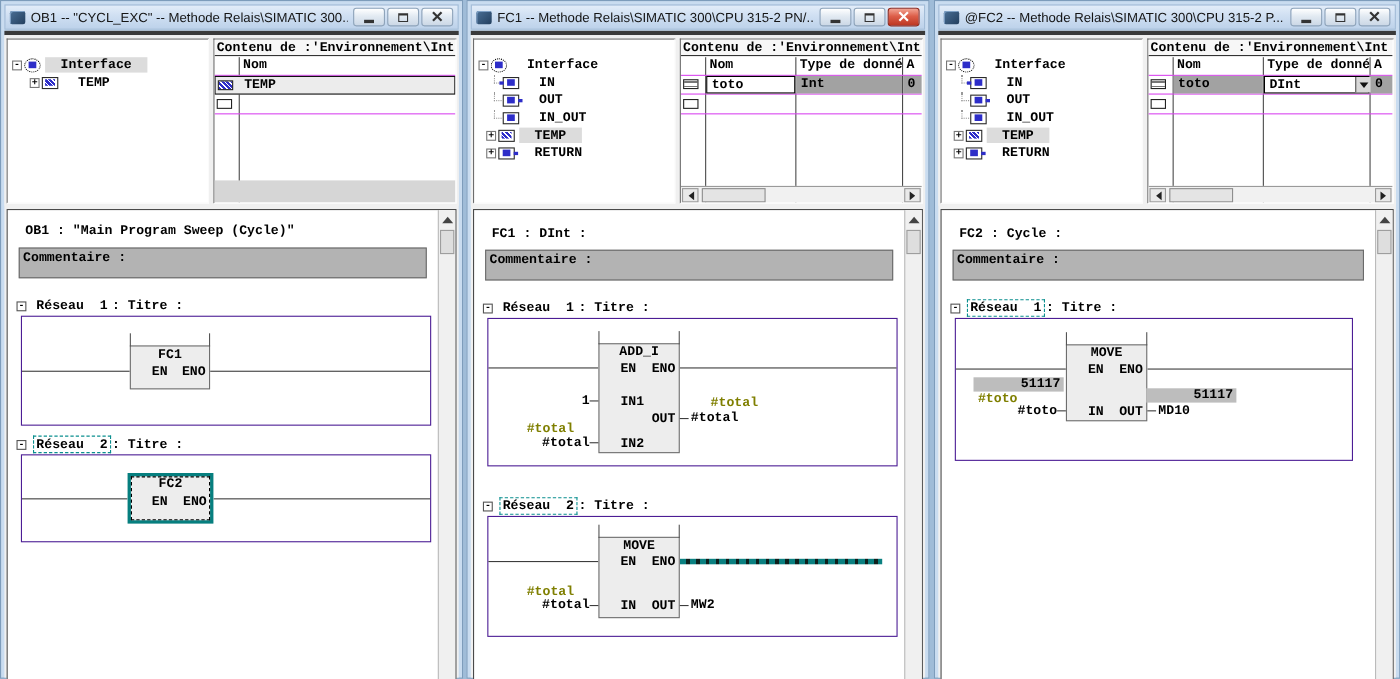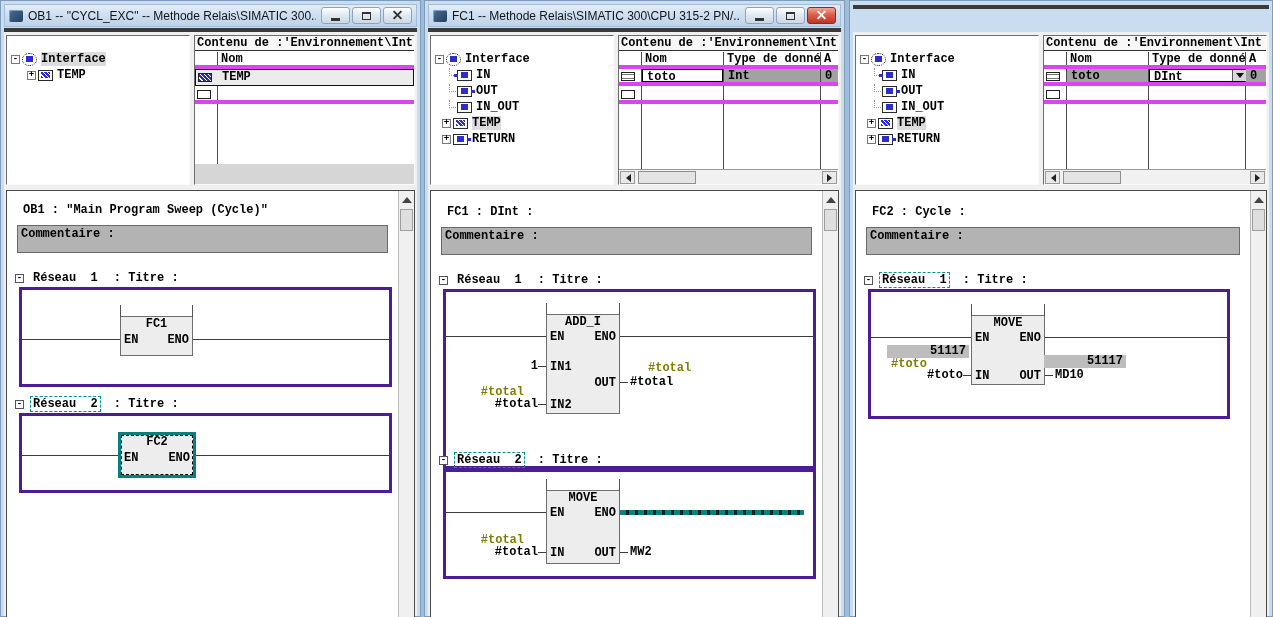--- a/index.html
+++ b/index.html
@@ -42,30 +42,30 @@
           margin:-6px 1px 0 0; flex:0 0 auto; }
   .tic { width:15px; height:11px; position:relative; margin-right:4px; flex:0 0 auto;
          border:1px solid #2a2a2a; background:#fff; }
   .tic::after { content:""; position:absolute; left:3px; top:1px; width:7px; height:6px; background:#2d2dc8; }
   .ic-interface { border:1px dotted #000; border-radius:50%; width:15px; height:13px; background:#fff; }
   .ic-interface::after { left:3px; top:2px; }
   .ic-in::before  { content:""; position:absolute; left:-4px; top:3px; width:4px; height:3px; background:#2d2dc8; }
   .ic-out::before { content:""; position:absolute; right:-4px; top:3px; width:4px; height:3px; background:#2d2dc8; }
   .ic-inout::before { content:""; position:absolute; left:-4px; top:3px; width:22px; height:3px; background:#2d2dc8; z-index:-1; }
   .ic-temp::after { background:repeating-linear-gradient(45deg,#2d2dc8 0 2px,#fff 2px 3px); width:9px; left:2px; }
-  .tlbl { padding:0 0; white-space:nowrap; }
+  .tlbl { padding:0 14px; white-space:nowrap; }
   .tlbl.hl { background:#dcdcdc; }
   .vpanel { position:absolute; left:190px; top:3px; right:2px; bottom:2px; background:#fff;
             border:1px solid; border-color:#6d6d6d #fbfbfb #fbfbfb #6d6d6d; overflow:hidden; }
   .phdr { height:15px; line-height:15px; background:#f7f7f7; border-bottom:1px solid #333;
           font:700 12px "Liberation Mono","DejaVu Sans Mono",monospace; white-space:nowrap; padding-left:2px; }
   .grid { position:absolute; left:0; right:0; top:16px; bottom:0; }
   .vline { position:absolute; top:0; bottom:0; width:1px; background:#4a4a4a; }
   .colhdr,.grow { position:absolute; left:0; right:0; height:17px; line-height:16px;
-          font:700 12px "Liberation Mono","DejaVu Sans Mono",monospace; border-bottom:4px solid #d946ef; }
+          font:700 12px "Liberation Mono","DejaVu Sans Mono",monospace; border-bottom:1px solid #d946ef; }
   .cell { position:absolute; top:0; bottom:0; padding:0 4px; white-space:nowrap; overflow:hidden; }
   .dicon { position:absolute; left:2px; top:3px; width:14px; height:9px; border:1px solid #222; background:#fff; }
   .dicon.lines { background:repeating-linear-gradient(#fff 0 1px,#777 1px 2px,#fff 2px 4px); }
   .sel-gray { background:#a2a2a2; }
   .editcell { border:1px solid #000; background:#fff; }
   .combo { border:1px solid #000; background:#fff; }
   .combo-btn { position:absolute; right:0; top:0; bottom:0; width:15px; background:#d8d8d8;
                border-left:1px solid #555; display:flex; align-items:center; justify-content:center; }
   .tri-d { width:0; height:0; border:4px solid transparent; border-top:5px solid #111; margin-top:4px; }
   .hscroll { position:absolute; left:0; right:0; bottom:0; height:15px; background:#f1f1f1; border-top:1px solid #9a9a9a; }
@@ -83,30 +83,30 @@
   .tri-u { width:0; height:0; border:5px solid transparent; border-bottom:6px solid #444; margin-bottom:3px; }
   .sthumb { position:absolute; top:18px; left:1px; right:1px; height:22px; background:#dedede; border:1px solid #9e9e9e; }
   .ctitle { position:absolute; white-space:nowrap; }
   .comment { position:absolute; height:28px; background:#b3b3b3; border:1px solid #6a6a6a;
              line-height:15px; padding:1px 0 0 3px; }
   .nethdr { position:absolute; display:flex; align-items:center; height:14px; }
   .nexp { width:9px; height:9px; border:1px solid #555; background:#fff; font:700 9px "Liberation Mono",monospace;
           line-height:7px; text-align:center; margin-right:6px; }
   .nname { border:1px solid transparent; padding:0 2px; white-space:pre; }
   .nname.sel { border:1px dashed #0a8f8f; }
-  .nsuffix { margin-left:13px; white-space:pre; }
-  .netbody { position:absolute; border:3px solid #4c1d95; background:#fff; }
+  .nsuffix { margin-left:1px; white-space:pre; }
+  .netbody { position:absolute; border:1px solid #4c1d95; background:#fff; }
   .wire { position:absolute; height:1px; background:#3d3d3d; }
   .selwire { position:absolute; height:5px;
              background:repeating-linear-gradient(90deg,#0a8080 0 6px,#10201d 6px 9px); }
   .blk { position:absolute; background:#ededed; border:1px solid #6e6e6e; }
   .blk::before,.blk::after { content:""; position:absolute; top:-12px; width:1px; height:12px; background:#555; }
   .blk::before { left:-1px; } .blk::after { right:-1px; }
   .btitle { position:absolute; top:1px; left:0; right:0; text-align:center; height:13px; line-height:13px; }
-  .bp { position:absolute; left:3px; right:3px; height:13px; line-height:13px; }
+  .bp { position:absolute; left:19px; right:3px; height:13px; line-height:13px; }
   .bp .pl { float:left; } .bp .pr { float:right; }
   .selblk { position:absolute; border:3px solid #067f7f; background:#ededed; }
   .selin { position:absolute; inset:0; border:1px dashed #000; }
   .opr { position:absolute; height:13px; line-height:13px; text-align:right; white-space:pre; }
   .opl { position:absolute; height:13px; line-height:13px; white-space:pre; }
   .sym { position:absolute; height:13px; line-height:13px; color:#7f7f00; white-space:pre; }
   .sym.r { text-align:right; }
   .mon { position:absolute; height:13px; line-height:13px; background:#bdbdbd; text-align:right;
          padding-right:3px; white-space:pre; }
 </style>
@@ -297,21 +297,21 @@
     </div>
     <div class="code">
       <div class="ctitle" style="left:16px; top:14px;">FC1 : DInt :</div>
       <div class="comment" style="left:10px; right:26px; top:36px;">Commentaire :</div>
 
       <div class="nethdr" style="left:8px; top:82px;">
         <span class="nexp">-</span>
         <span class="nname">Réseau  1</span>
         <span class="nsuffix">: Titre :</span>
       </div>
-      <div class="netbody" style="left:12px; top:98px; width:373px; height:180px;">
+      <div class="netbody" style="left:12px; top:98px; width:373px; height:135px;">
         <div class="wire" style="left:0; width:100px; top:44px;"></div>
         <div class="wire" style="left:174px; right:0; top:44px;"></div>
         <div class="blk" style="left:100px; top:22px; width:74px; height:100px;">
           <div class="btitle">ADD_I</div>
           <div class="bp" style="top:16px;">
             <span class="pl">EN</span>
             <span class="pr">ENO</span>
           </div>
           <div class="bp" style="top:46px;">
               <span class="pl">IN1</span>
@@ -362,20 +362,35 @@
         <span class="sarrow">
             <span class="tri-u"></span>
           </span>
         <span class="sthumb"></span>
       </div>
     </div>
   </div>
 </div>
 
 <div class="win" style="left:849px; width:424px;">
+  <div class="tbar">
+    <span class="wicon"></span>
+    <span class="ttxt">@FC2 -- Methode Relais\SIMATIC 300\CPU 315-2 P...</span>
+    <span class="wbtns">
+      <span class="wbtn">
+          <span class="g-min"></span>
+        </span>
+      <span class="wbtn">
+          <span class="g-max"></span>
+        </span>
+      <span class="wbtn">
+          <span class="g-close"></span>
+        </span>
+    </span>
+  </div>
   <div class="dstrip"></div>
   <div class="client">
     <div class="decl">
       <div class="tpanel">
         <div class="trow">
           <span class="texp">-</span>
           <span class="tic ic-interface"></span>
           <span class="tlbl">Interface</span>
         </div>
         <div class="trow" style="padding-left:18px">

